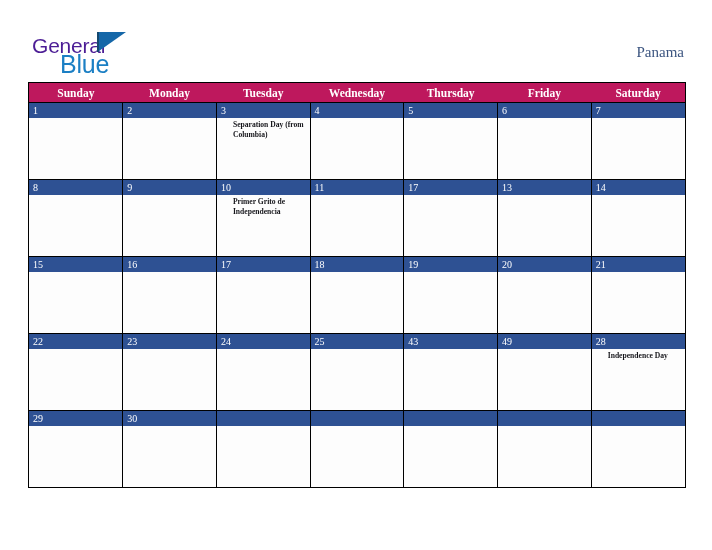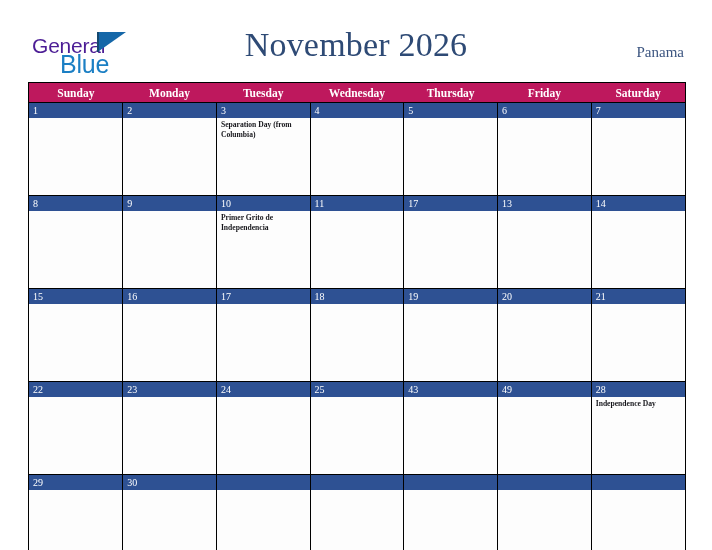--- a/index.html
+++ b/index.html
@@ -135,22 +135,23 @@
     font-size: 10px;
     line-height: 15px;
     padding-left: 4px;
     box-sizing: border-box;
     overflow: hidden;
     white-space: nowrap;
   }
   .daybody {
     padding: 2px 3px 0 4px;
     box-sizing: border-box;
-    height: 77px;
+    height: 61px;
     overflow: hidden;
+    margin-left: 12px;
   }
   .eventtext {
     font-size: 7.6px;
     line-height: 9.6px;
     color: #15151a;
     font-family: "Liberation Serif", serif;
     font-weight: bold;
     word-wrap: break-word;
   }
 </style>
@@ -159,21 +160,20 @@
 
 <div id="page-header">
 
   <div id="brand-logo">
     <span id="brand-word-general">General</span>
     <span id="brand-bar"></span>
     <span id="brand-triangle"></span>
     <span id="brand-word-blue">Blue</span>
   </div>
 
-  <div id="calendar-title">November 2026</div>
 
   <div id="region-label">Panama</div>
 
 </div>
 
 <div id="calendar-grid">
   <table class="cal">
     <thead>
       <tr>
         <th>Sunday</th>

